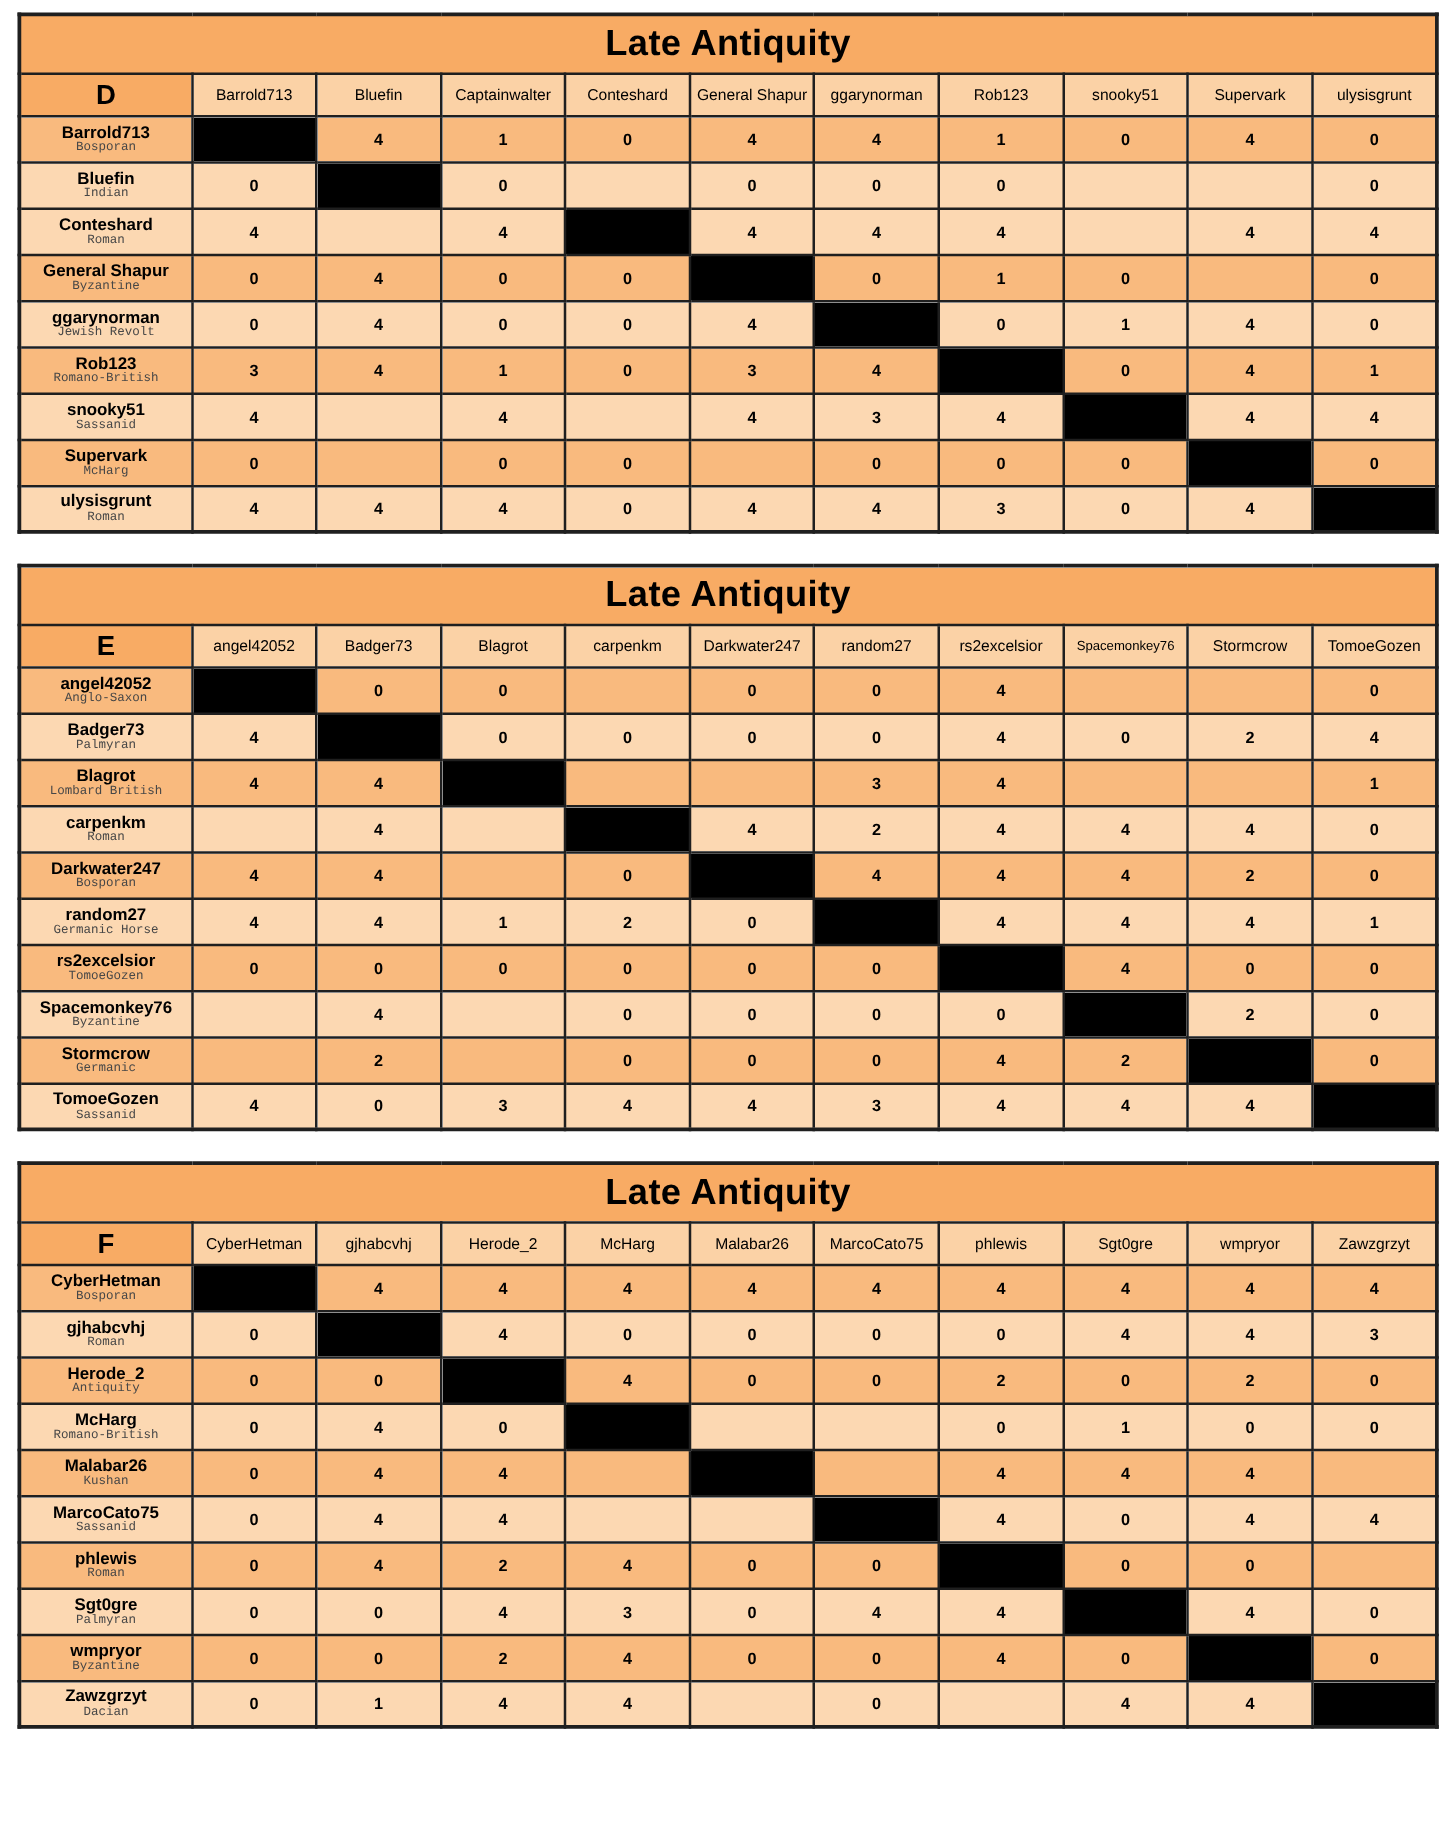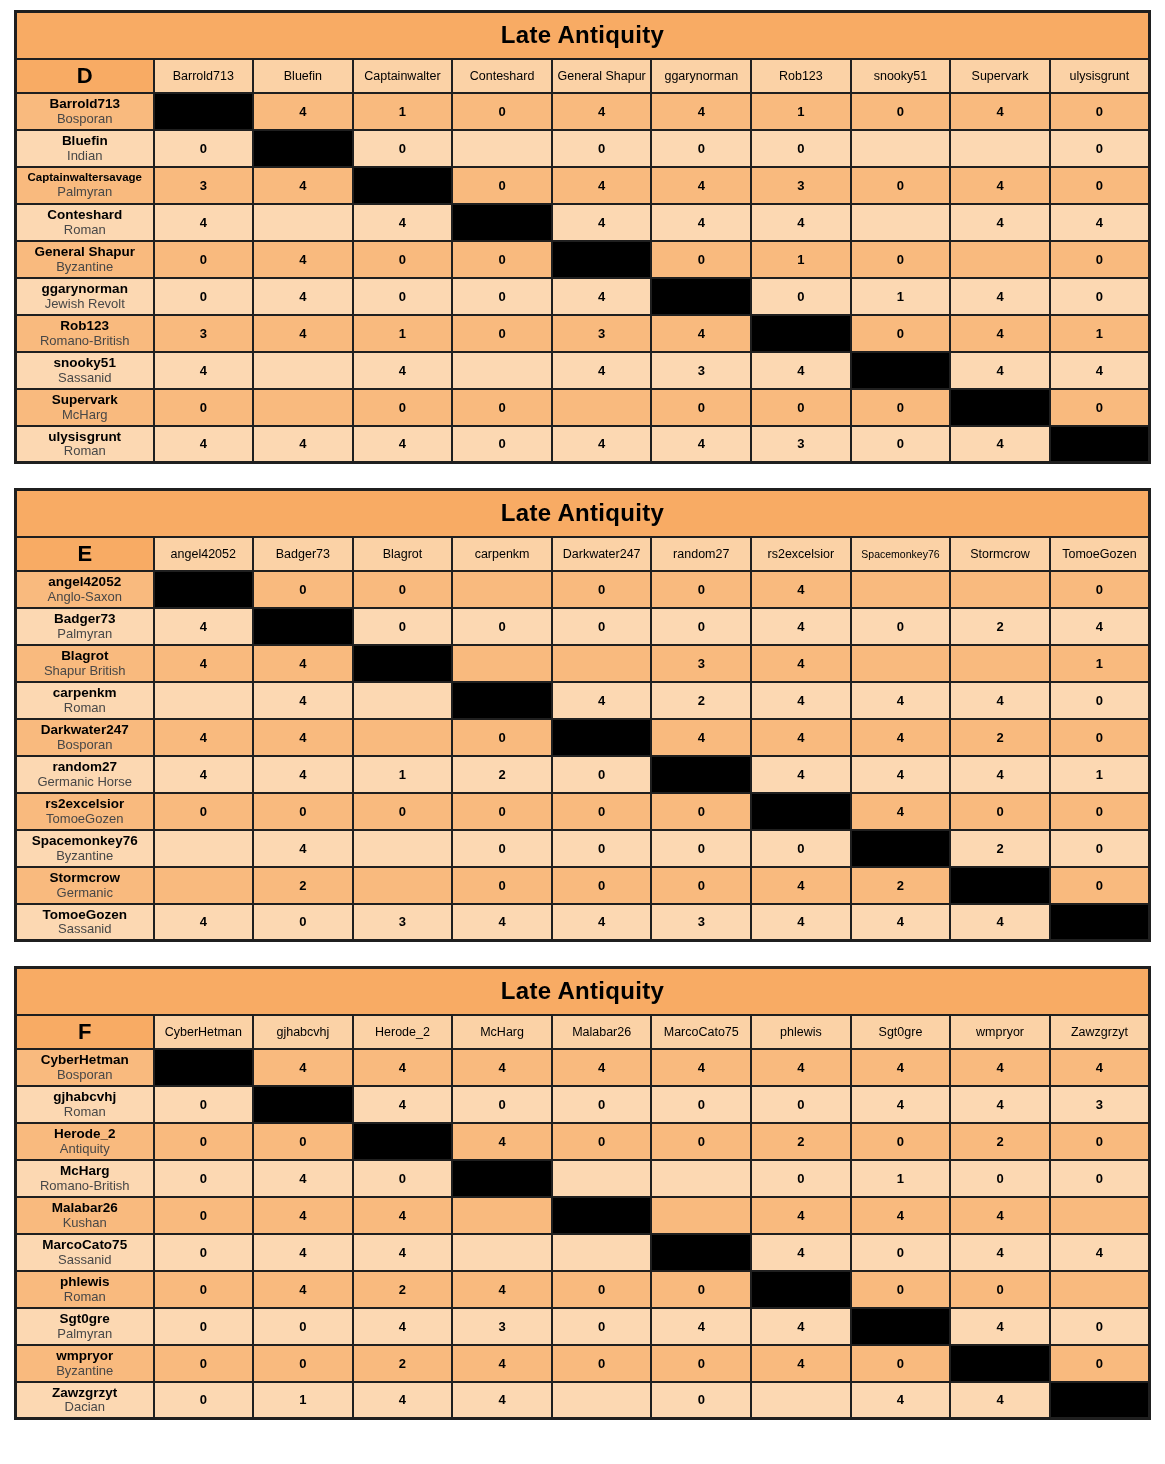--- a/index.html
+++ b/index.html
@@ -34,21 +34,21 @@
   td{
     border:2px solid var(--border);
     text-align:center;
     vertical-align:middle;
     padding:0;
     overflow:hidden;
   }
   td.title-cell{
     background:var(--title-bg);
     height:47px;
-    font-size:24px;
+    font-size:29px;
     font-weight:bold;
     letter-spacing:.3px;
   }
   td.corner{
     background:var(--title-bg);
     font-size:22px;
     font-weight:bold;
   }
   td.colhead{
     background:var(--header-bg);
@@ -67,24 +67,25 @@
   td.cell.diag{background:var(--diag-bg) !important;}
   td.pcell{padding:1px 2px;}
   .pname{
     font-size:13.5px;
     font-weight:bold;
     line-height:1.15;
     white-space:nowrap;
   }
   .pname.small{font-size:11.5px;line-height:1.3;}
   .civ{
-    font-size:13px;
+    font-size:10px;
     color:var(--civ-text);
     line-height:1.1;
     white-space:nowrap;
+    font-family:Liberation Mono, monospace;
   }
 </style>
 </head>
 <body>
 
 <main class="wrap" id="tables-root">
     <table class="group">
       <colgroup>
         <col class="name-col">
         <col>
@@ -140,36 +141,20 @@
           <td class="cell diag"></td>
           <td class="cell">0</td>
           <td class="cell"></td>
           <td class="cell">0</td>
           <td class="cell">0</td>
           <td class="cell">0</td>
           <td class="cell"></td>
           <td class="cell"></td>
           <td class="cell">0</td>
         </tr>
-        <tr class="dark">
-          <td class="pcell">
-            <div class="pname small">Captainwaltersavage</div>
-            <div class="civ">Palmyran</div>
-          </td>
-          <td class="cell">3</td>
-          <td class="cell">4</td>
-          <td class="cell diag"></td>
-          <td class="cell">0</td>
-          <td class="cell">4</td>
-          <td class="cell">4</td>
-          <td class="cell">3</td>
-          <td class="cell">0</td>
-          <td class="cell">4</td>
-          <td class="cell">0</td>
-        </tr>
         <tr class="light">
           <td class="pcell">
             <div class="pname">Conteshard</div>
             <div class="civ">Roman</div>
           </td>
           <td class="cell">4</td>
           <td class="cell"></td>
           <td class="cell">4</td>
           <td class="cell diag"></td>
           <td class="cell">4</td>
@@ -336,21 +321,21 @@
           <td class="cell">0</td>
           <td class="cell">0</td>
           <td class="cell">4</td>
           <td class="cell">0</td>
           <td class="cell">2</td>
           <td class="cell">4</td>
         </tr>
         <tr class="dark">
           <td class="pcell">
             <div class="pname">Blagrot</div>
-            <div class="civ">Shapur British</div>
+            <div class="civ">Lombard British</div>
           </td>
           <td class="cell">4</td>
           <td class="cell">4</td>
           <td class="cell diag"></td>
           <td class="cell"></td>
           <td class="cell"></td>
           <td class="cell">3</td>
           <td class="cell">4</td>
           <td class="cell"></td>
           <td class="cell"></td>

